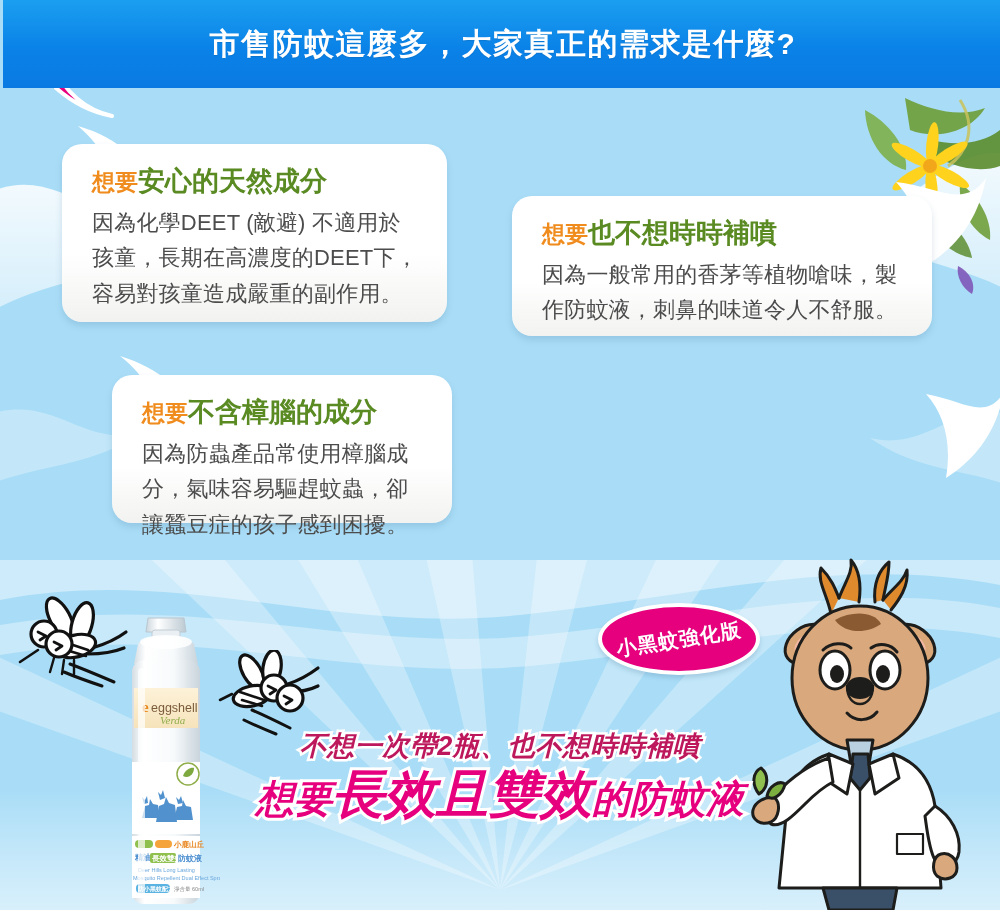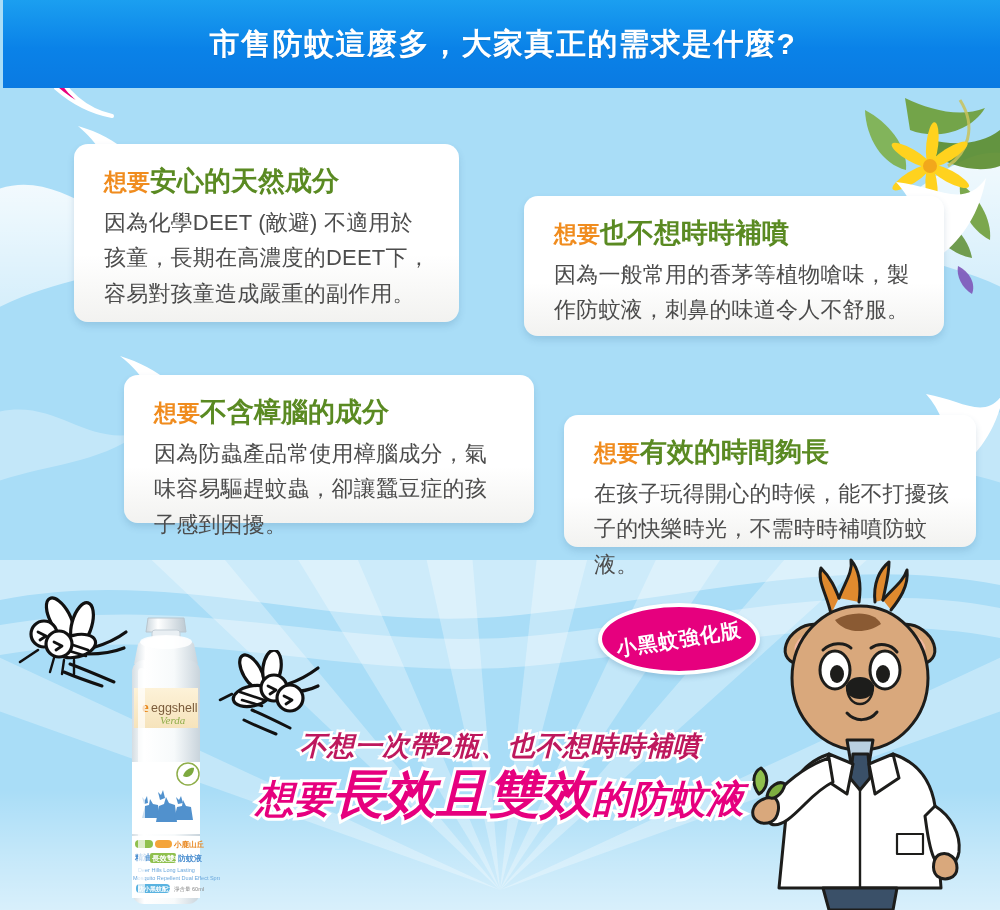--- a/index.html
+++ b/index.html
@@ -67,25 +67,24 @@
     top: 88px; right: 0;
     width: 190px; height: 220px;
     z-index: 5;
     pointer-events: none;
   }
 
   
   .bubble {
     position: absolute;
     background: linear-gradient(180deg, #ffffff 0%, #ffffff 62%, #f2f2f0 100%);
-    border-radius: 14px;
+    border-radius: 20px;
     box-shadow: 0 4px 7px rgba(40,90,130,.16);
     z-index: 20;
     padding: 22px 26px 20px 30px;
-    margin-left: 12px;
   }
   .bubble-tail {
     position: absolute;
     z-index: 19;
     pointer-events: none;
   }
 
   .bubble-heading {
     font-size: 27px;
     font-weight: bold;
@@ -99,21 +98,21 @@
   .bubble-body {
     font-size: 22px;
     line-height: 1.62;
     color: #4c4c4c;
     letter-spacing: .2px;
   }
 
   
   #bubble-1 { left: 62px;  top: 144px; width: 385px; height: 178px; }
   #bubble-2 { left: 512px; top: 196px; width: 420px; height: 140px; }
-  #bubble-3 { left: 112px; top: 375px; width: 410px; height: 148px; }
+  #bubble-3 { left: 112px; top: 375px; width: 340px; height: 148px; }
   #bubble-4 { left: 552px; top: 415px; width: 412px; height: 132px; }
 
   
   .pink-callout {
     position: absolute;
     left: 598px; top: 603px;
     width: 162px; height: 72px;
     z-index: 30;
   }
   .pink-bubble-body {
@@ -285,26 +284,20 @@
   <div class="bubble" id="bubble-3">
     <div class="bubble-heading">
       <span class="hi-orange">想要</span><span class="hi-green">不含樟腦的成分</span>
     </div>
     <div class="bubble-body">因為防蟲產品常使用樟腦成分，氣味容易驅趕蚊蟲，卻讓蠶豆症的孩子感到困擾。</div>
   </div>
 
   <svg class="bubble-tail" style="left:922px;top:390px;width:84px;height:96px;" viewBox="0 0 84 96">
     <path d="M4,4 C40,10 64,32 82,2 C74,44 52,70 24,88 C30,52 22,24 4,4 Z" fill="#ffffff"></path>
   </svg>
-  <div class="bubble" id="bubble-4">
-    <div class="bubble-heading">
-      <span class="hi-orange">想要</span><span class="hi-green">有效的時間夠長</span>
-    </div>
-    <div class="bubble-body">在孩子玩得開心的時候，能不打擾孩子的快樂時光，不需時時補噴防蚊液。</div>
-  </div>
 
   <svg class="mosquito-a" viewBox="0 0 120 100">
     <g stroke="#111" stroke-width="3.2" fill="#ffffff" stroke-linecap="round" stroke-linejoin="round">
       <ellipse cx="46" cy="26" rx="10" ry="22" transform="rotate(-28 46 26)"></ellipse>
       <ellipse cx="68" cy="32" rx="10" ry="22" transform="rotate(16 68 32)"></ellipse>
       <path d="M78,56 C92,52 104,46 112,40" fill="none"></path>
       <path d="M74,62 C88,62 100,60 110,56" fill="none"></path>
       <ellipse cx="62" cy="54" rx="20" ry="11" transform="rotate(-14 62 54)" fill="#ffffff"></ellipse>
       <path d="M50,50 L74,58 M52,58 L72,64" stroke-width="2.6" fill="none"></path>
       <circle cx="30" cy="42" r="13"></circle>

